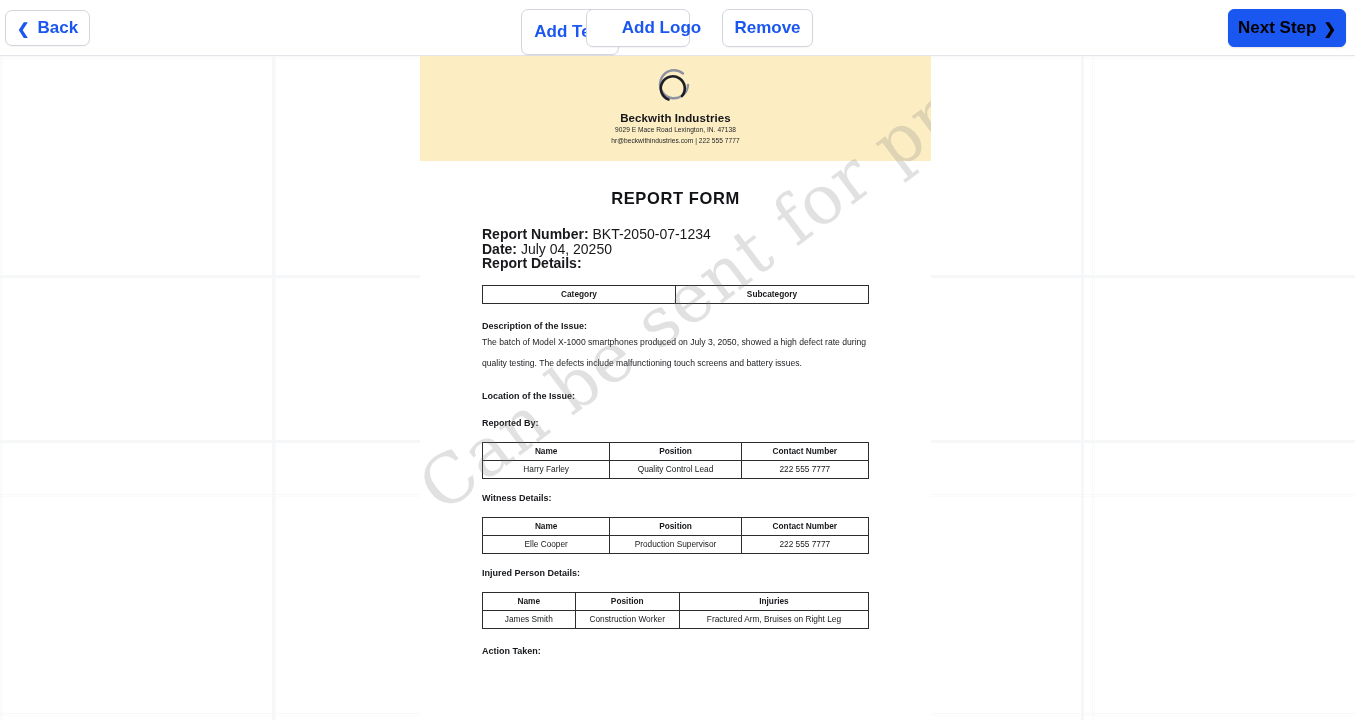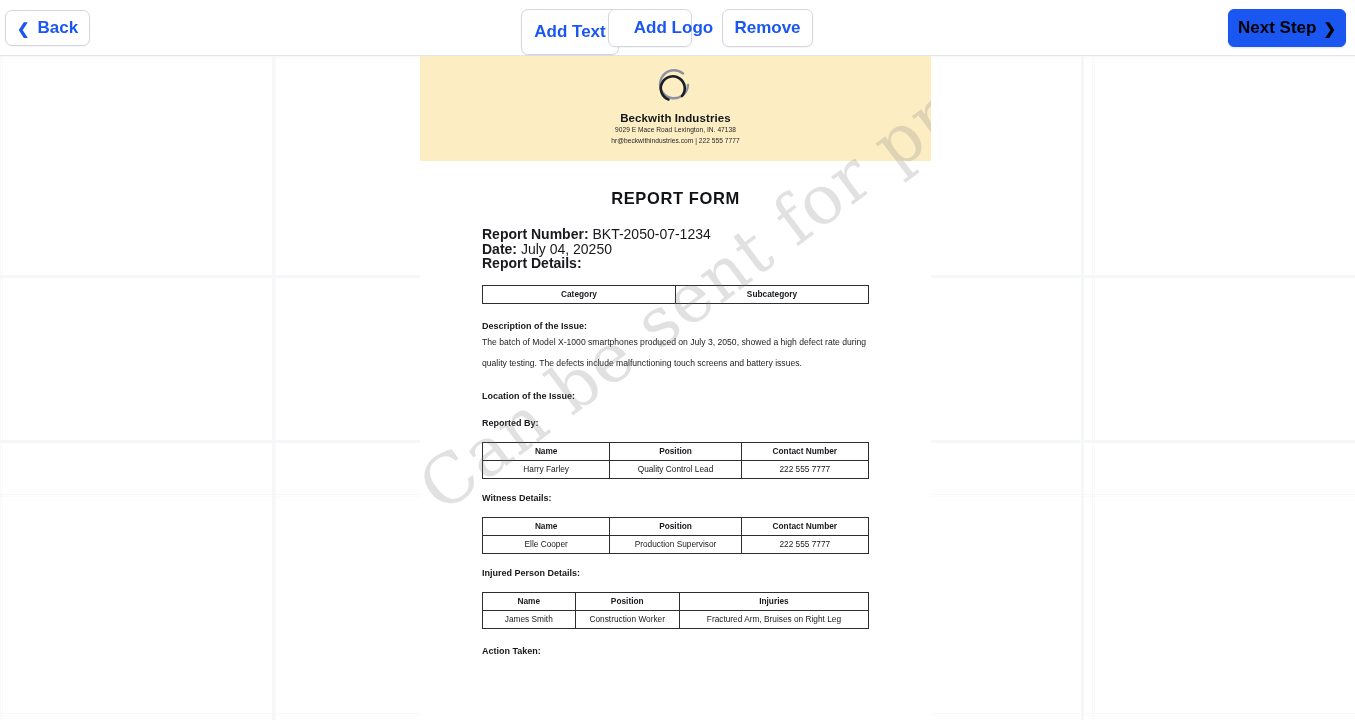--- a/index.html
+++ b/index.html
@@ -27,21 +27,21 @@
     border-radius: 7px;
     color: #1a56f0;
     font-size: 17px;
     font-weight: 600;
     cursor: pointer;
     white-space: nowrap;
     box-shadow: 0 1px 1px rgba(0,0,0,0.04);
   }
   .btn-back  { left: 5px;  top: 10px; width: 85px;  height: 36px; font-size: 17px; }
   .btn-text  { left: 492px; top: 9px; width: 98px;  height: 46px; margin-left: 29px; }
-  .btn-logo  { left: 608px; top: 9px; width: 84px; height: 38px; padding-left: 47px; }
+  .btn-logo  { left: 586px; top: 9px; width: 104px; height: 38px; padding-left: 47px; }
   .btn-remove{ left: 722px; top: 9px; width: 91px;  height: 38px; }
   .btn-next {
     left: 1228px; top: 9px; width: 118px; height: 38px;
     background: #1a56f0; border-color: #1a56f0; color: #000000;
     font-size: 17px; border-radius: 6px;
     box-shadow: 0 1px 2px rgba(0,0,0,0.12);
   }
   .chev { font-size: 15px; line-height: 1; display: inline-block; }
   .chev-l { margin-right: 1px; }
 

